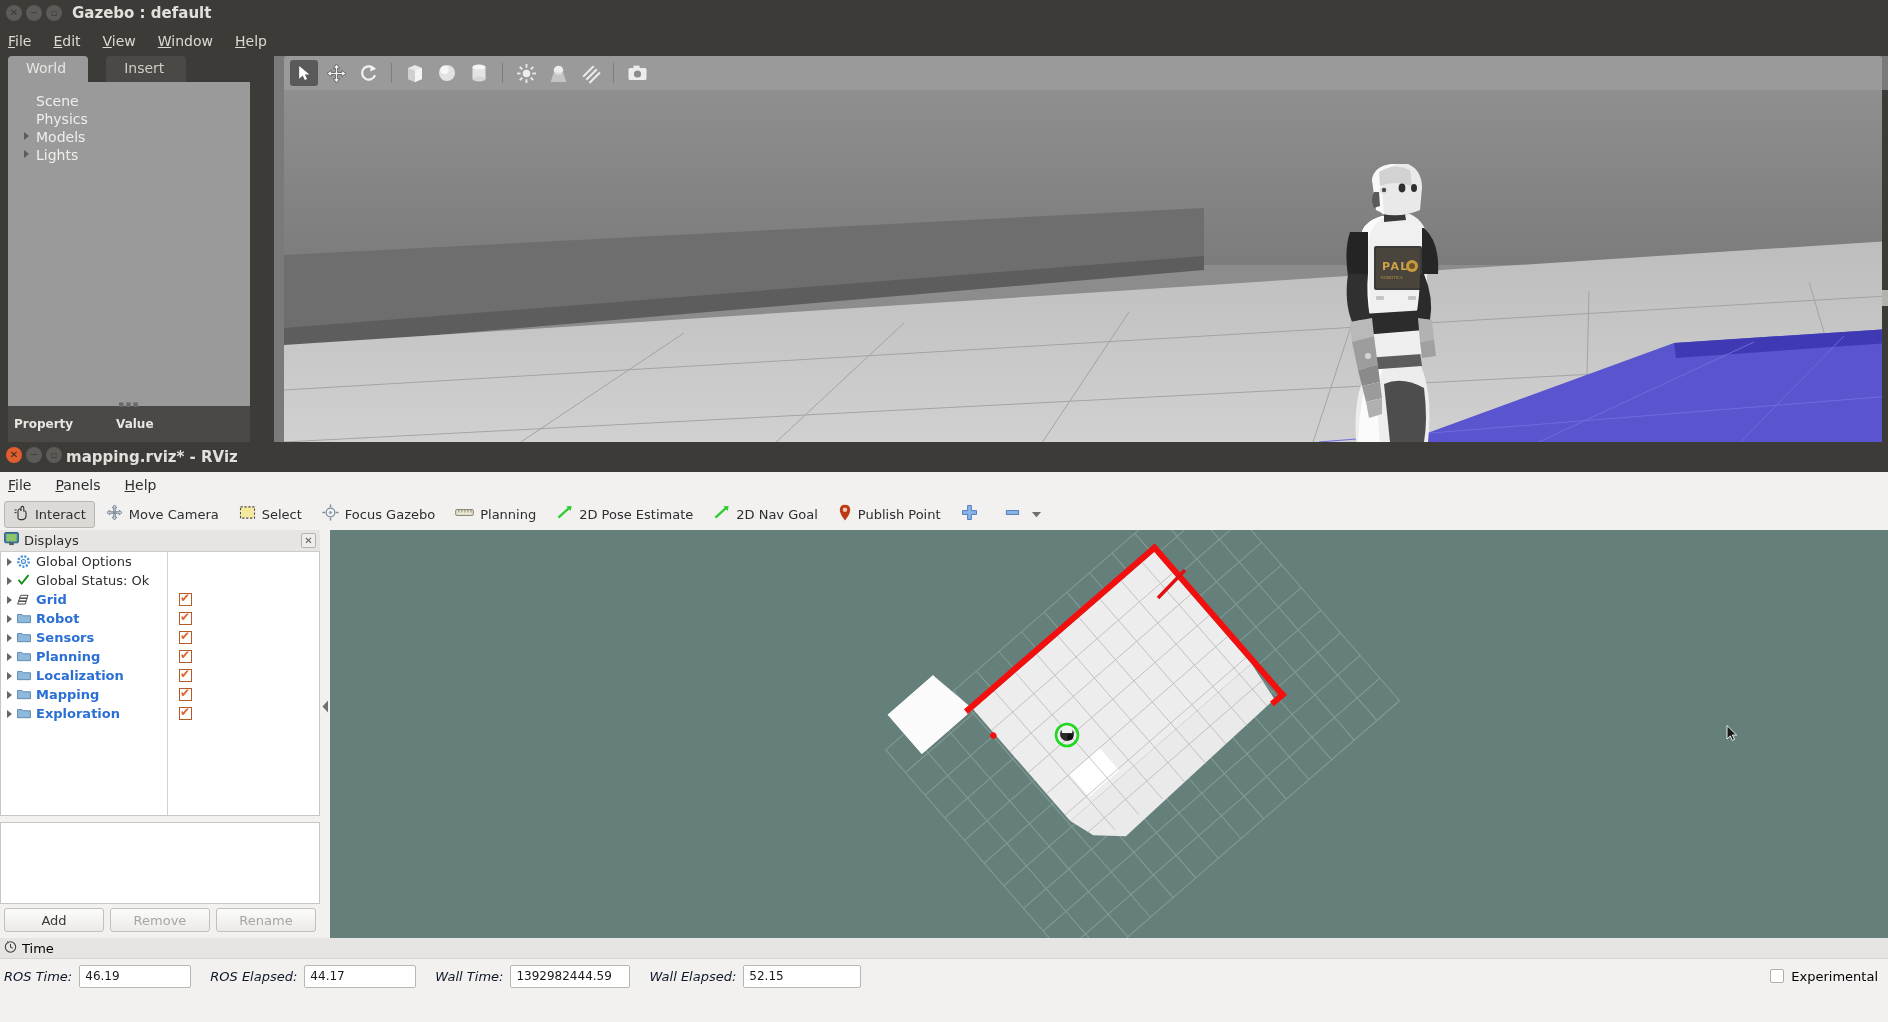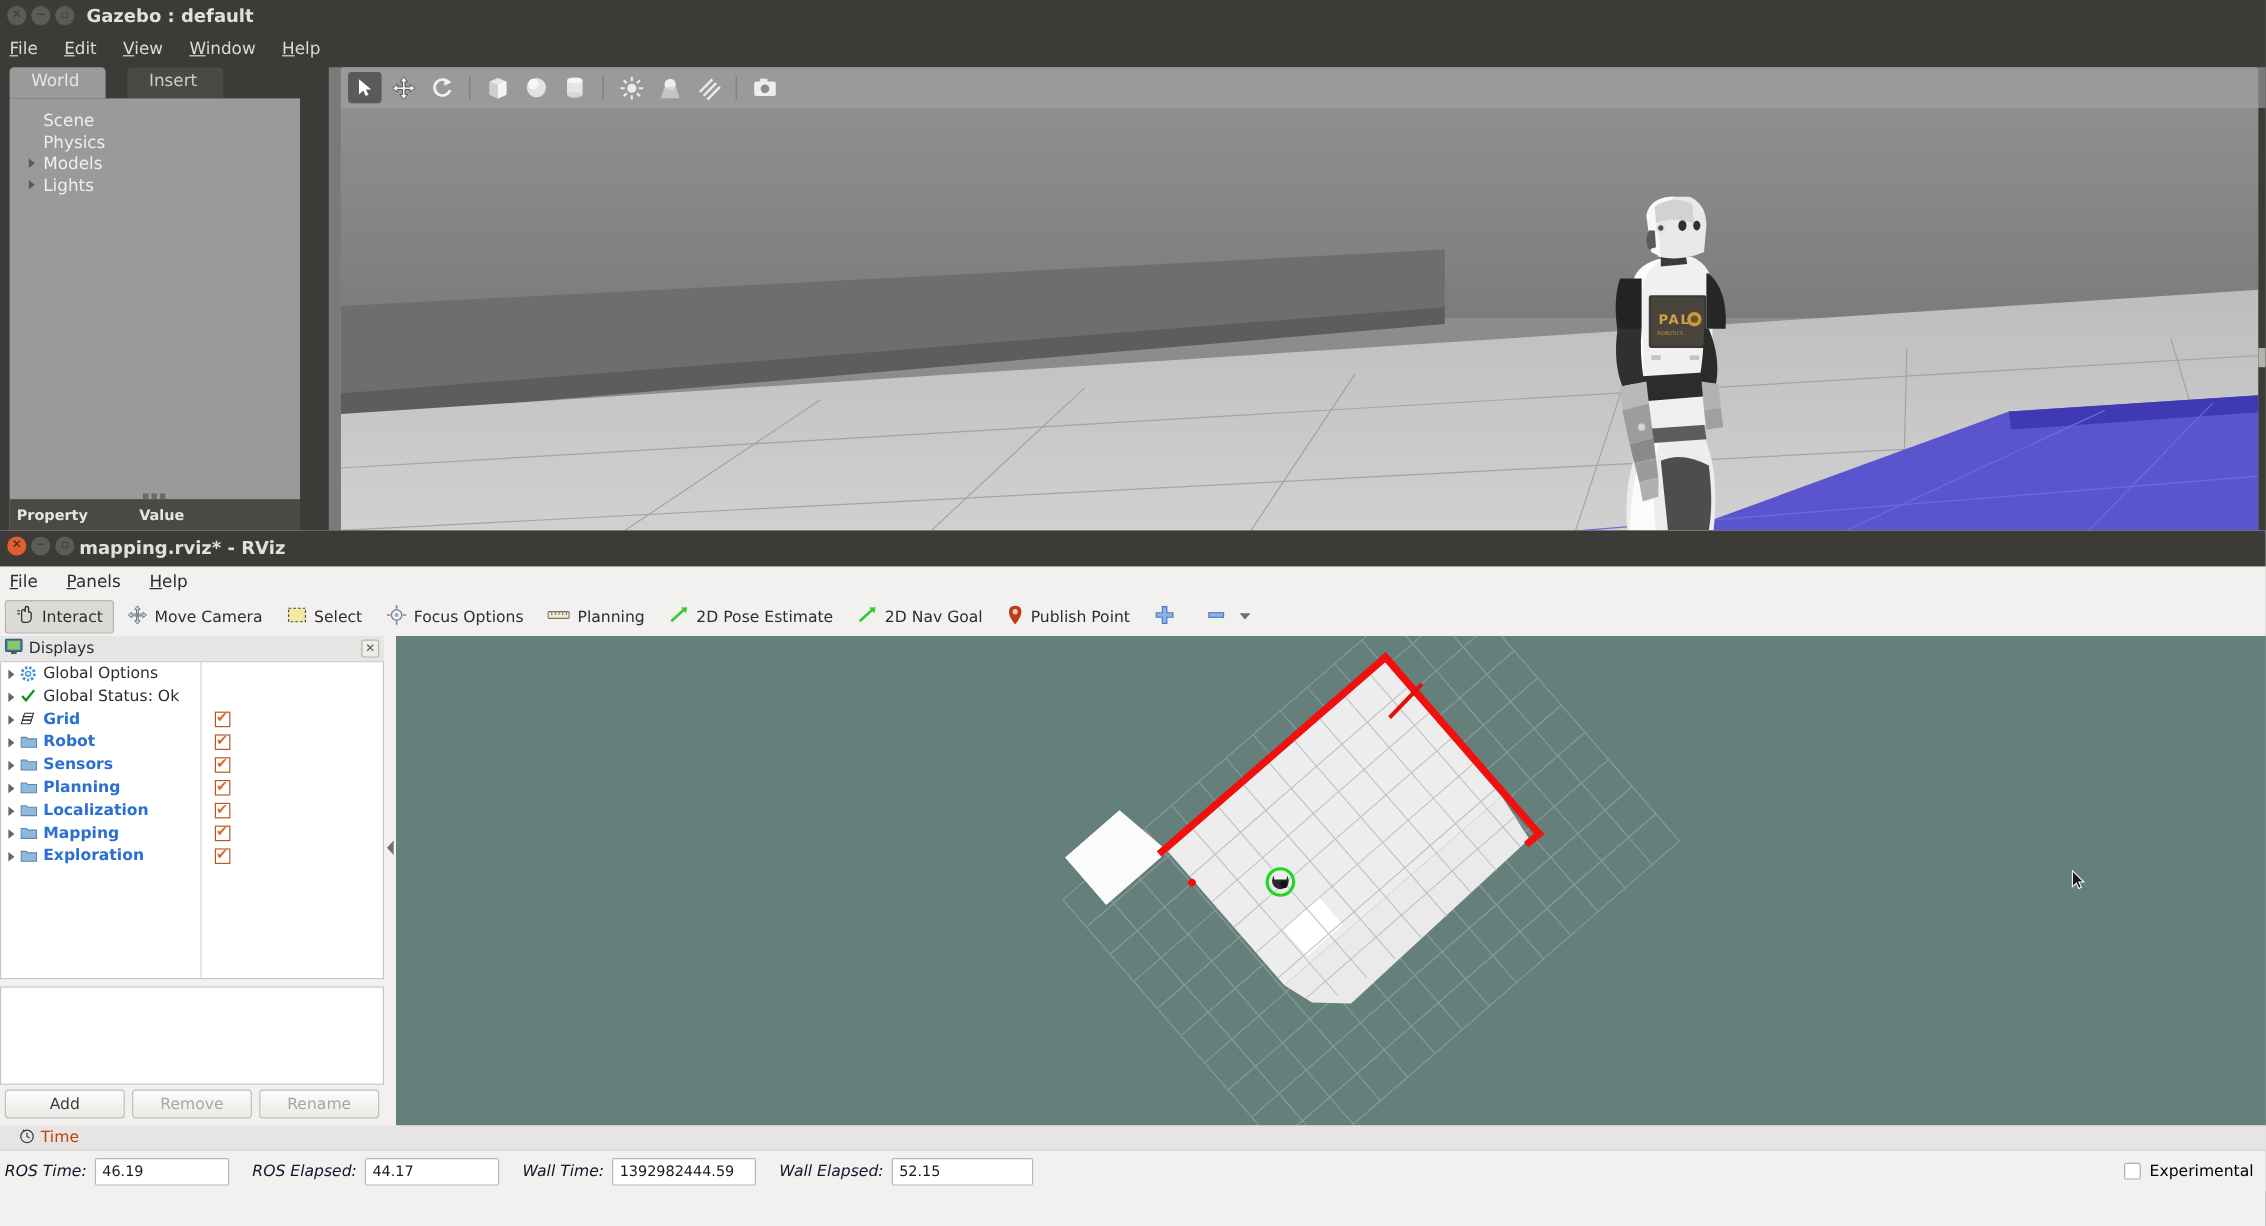--- a/index.html
+++ b/index.html
@@ -27,21 +27,21 @@
   .gz-tab { padding:4px 22px 4px 18px; font-size:14px; color:#e8e6e2;
      background:#9a9a9a; border-radius:4px 4px 0 0; }
   .gz-tab.inactive { background:#4a4945; color:#cfcdc8; margin-left:18px; }
   .gz-tree { position:absolute; left:8px; top:26px; right:8px; bottom:0; background:#9a9a9a; }
   .gz-tree .tnode { font-size:14px; color:#f0eeea; padding:1px 0 1px 28px; position:relative; }
   .gz-tree .tnode .arw { position:absolute; left:16px; top:4px; width:0;height:0;
      border-left:5px solid #5c5b57; border-top:4px solid transparent; border-bottom:4px solid transparent; }
   .gz-tree .spacer { height:10px; }
   .gz-pv { position:absolute; left:0; right:0; bottom:0; }
   .gz-grip { height:7px; text-align:center; color:#6a6a6a; font-size:9px; letter-spacing:1px;}
-  .gz-pvbar { height:26px; background:#4a4945; display:flex; align-items:center;
+  .gz-pvbar { height:36px; background:#4a4945; display:flex; align-items:center;
      font-size:12px; font-weight:bold; color:#e8e6e2; }
   .gz-pvbar .c1 { width:108px; padding-left:6px; }
 
   .gz-view { flex:1; position:relative; background:#7a7a7a;margin-left:16px; }
   .gz-toolbar { position:absolute; left:10px; right:6px; top:0; height:34px;
      background:#9a9a9a; display:flex; align-items:center; padding:0 6px; gap:4px;
      border-radius:3px 3px 0 0;}
   .tbtn { width:28px; height:26px; display:flex; align-items:center; justify-content:center;
      border-radius:3px; }
   .tbtn.sel { background:#5a5a5a; }
@@ -91,22 +91,22 @@
      background:linear-gradient(#fcfcfc,#eceae7); font-size:13px; color:#3a3a3a;
      display:flex; align-items:center; justify-content:center;}
   .dbtn.dis { color:#a8a6a2; }
 
   .rv-splitter { width:10px; background:#f2f1f0; position:relative; }
   .rv-splitter .h { position:absolute; top:168px; left:1px; font-size:9px; color:#8b8986; line-height:3px;}
   .rv-3d { flex:1; background:#65807b; position:relative; overflow:hidden; }
 
   
   .rv-time { position:absolute; left:0; right:0; bottom:29px; height:55px; background:#f2f1f0; }
-  .time-hdr { height:21px; display:flex; align-items:center; gap:5px; padding-left:16px;
-     font-size:13px; color:#c2410c; background:#e7e5e3; border-bottom:1px solid #d6d4d0;}
+  .time-hdr { height:21px; display:flex; align-items:center; gap:5px; padding-left:4px;
+     font-size:13px; color:#000000; background:#e7e5e3; border-bottom:1px solid #d6d4d0;}
   .time-row { height:34px; display:flex; align-items:center; padding-left:4px; gap:7px; }
   .time-row .lab { font-size:13px; color:#0f172a;font-style:italic; }
   .time-row .inp { height:23px; border:1px solid #b9b7b2; background:#fff; border-radius:2px;
      font-size:12px; color:#1a1a1a; padding:0 5px; display:flex; align-items:center; }
   .exp { margin-left:auto; display:flex; align-items:center; gap:7px; padding-right:10px; font-size:13px;}
   .exp .box { width:14px; height:14px; border:1px solid #b0aeaa; background:#fff; border-radius:2px;}
 
   .rv-status { position:absolute; left:0; right:0; bottom:0; height:29px; background:#f2f1f0;
      border-top:1px solid #d8d6d2; display:flex; align-items:center; padding-left:3px; gap:8px; }
   .resetb { height:20px; border:1px solid #c2c0bb; border-radius:3px; padding:0 7px;
@@ -424,21 +424,21 @@
             <circle cx="9" cy="9" r="4.6" fill="none" stroke="#7b8a9a" stroke-width="1.3"></circle>
             <circle cx="9" cy="9" r="1.7" fill="#99a8b8"></circle>
             <g stroke="#7b8a9a" stroke-width="1.5">
               <line x1="9" y1="0.5" x2="9" y2="3.4"></line>
               <line x1="9" y1="14.6" x2="9" y2="17.5"></line>
               <line x1="0.5" y1="9" x2="3.4" y2="9"></line>
               <line x1="14.6" y1="9" x2="17.5" y2="9"></line>
             </g>
           </svg>
       </span>
-      <span>Focus Options</span>
+      <span>Focus Gazebo</span>
     </div>
     <div class="rtbtn">
       <span>
         <svg width="19" height="13" viewBox="0 0 20 13">
             <rect x="0.8" y="3.5" width="18.4" height="6" rx="0.8" fill="#eeead8" stroke="#7a7560" stroke-width="1"></rect>
             <g stroke="#7a7560" stroke-width="0.9">
               <line x1="4" y1="3.5" x2="4" y2="6.6"></line>
               <line x1="7.2" y1="3.5" x2="7.2" y2="6.6"></line>
               <line x1="10.4" y1="3.5" x2="10.4" y2="6.6"></line>
               <line x1="13.6" y1="3.5" x2="13.6" y2="6.6"></line>

